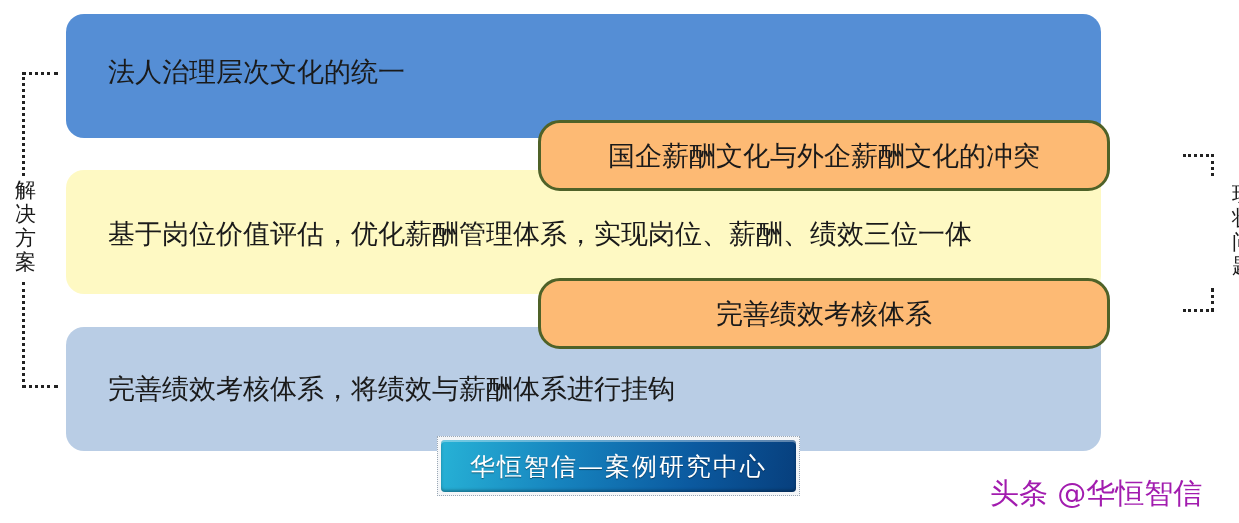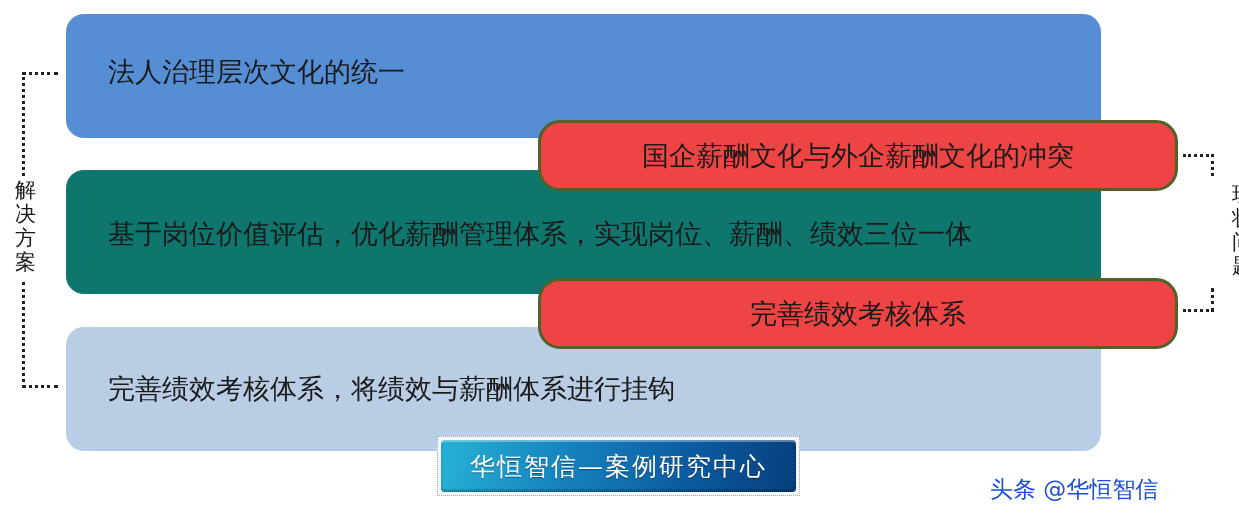--- a/index.html
+++ b/index.html
@@ -14,30 +14,30 @@
     box-sizing: border-box;
   }
   .band-text {
     position: absolute; left: 42px; top: 0; height: 100%;
     display: flex; align-items: center;
     font-size: 27px; color: #1a1a1a; letter-spacing: 0px;
     white-space: nowrap;
   }
   #band1 { top: 14px; background: #558ed5; padding-left: 36px; }
   #band1 .band-text { top: -4px; }
-  #band2 { top: 170px; background: #0f766e; font-family: Liberation Mono, monospace; }
+  #band2 { top: 170px; background: #fef9c3; font-family: Liberation Mono, monospace; }
   #band2 .band-text { top: 2px; }
   #band3 { top: 327px; background: #b9cde5; }
   #band3 .band-text { top: 0px; }
 
   .callout {
-    position: absolute; left: 538px; width: 640px; height: 71px;
+    position: absolute; left: 538px; width: 572px; height: 71px;
     box-sizing: border-box;
     border: 3px solid #4f6228; border-radius: 22px;
-    background: #ef4444;
+    background: #fdba74;
     display: flex; align-items: center; justify-content: center;
     font-size: 27px; color: #1a1a1a; white-space: nowrap;
   }
   #callout1 { top: 120px; }
   #callout2 { top: 278px; }
 
   .bracket { position: absolute; box-sizing: border-box; border-color: #222; border-style: dotted; }
   #left-bracket-top { left: 22px; top: 72px; width: 36px; height: 104px; border-width: 3px 0 0 3px; }
   #left-bracket-bottom { left: 22px; top: 282px; width: 36px; height: 106px; border-width: 0 0 3px 3px; }
   #right-bracket-top { left: 1183px; top: 154px; width: 31px; height: 22px; border-width: 3px 3px 0 0; }
@@ -62,21 +62,21 @@
     width: 100%; height: 100%; border-radius: 4px;
     background: linear-gradient(100deg, #27b2d6 0%, #1683be 35%, #0b5aa0 70%, #073f7d 100%);
     box-shadow: inset 0 2px 0 rgba(255,255,255,0.35), inset 0 -2px 3px rgba(0,0,0,0.3);
     display: flex; align-items: center; justify-content: center;
     color: #ffffff; font-family: "DejaVu Serif", "Liberation Serif", serif;
     font-size: 25px; letter-spacing: 2px; white-space: nowrap;
     text-shadow: 0 1px 1px rgba(0,0,0,0.4);
   }
   #watermark {
     position: absolute; left: 990px; top: 474px;
-    font-size: 23px; color: #1d4ed8; white-space: nowrap;
+    font-size: 29px; color: #a21caf; white-space: nowrap;
     font-family: "DejaVu Sans", "Liberation Sans", sans-serif;
   }
 </style>
 </head>
 <body>
 
 <div id="band1" class="band">
   <div class="band-text">法人治理层次文化的统一</div>
 </div>
 <div id="band2" class="band">

